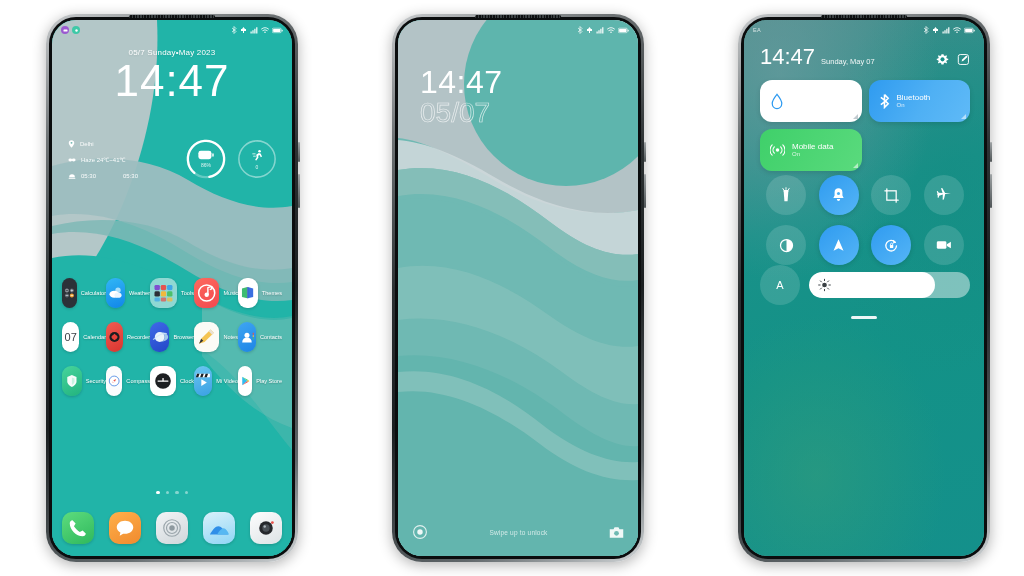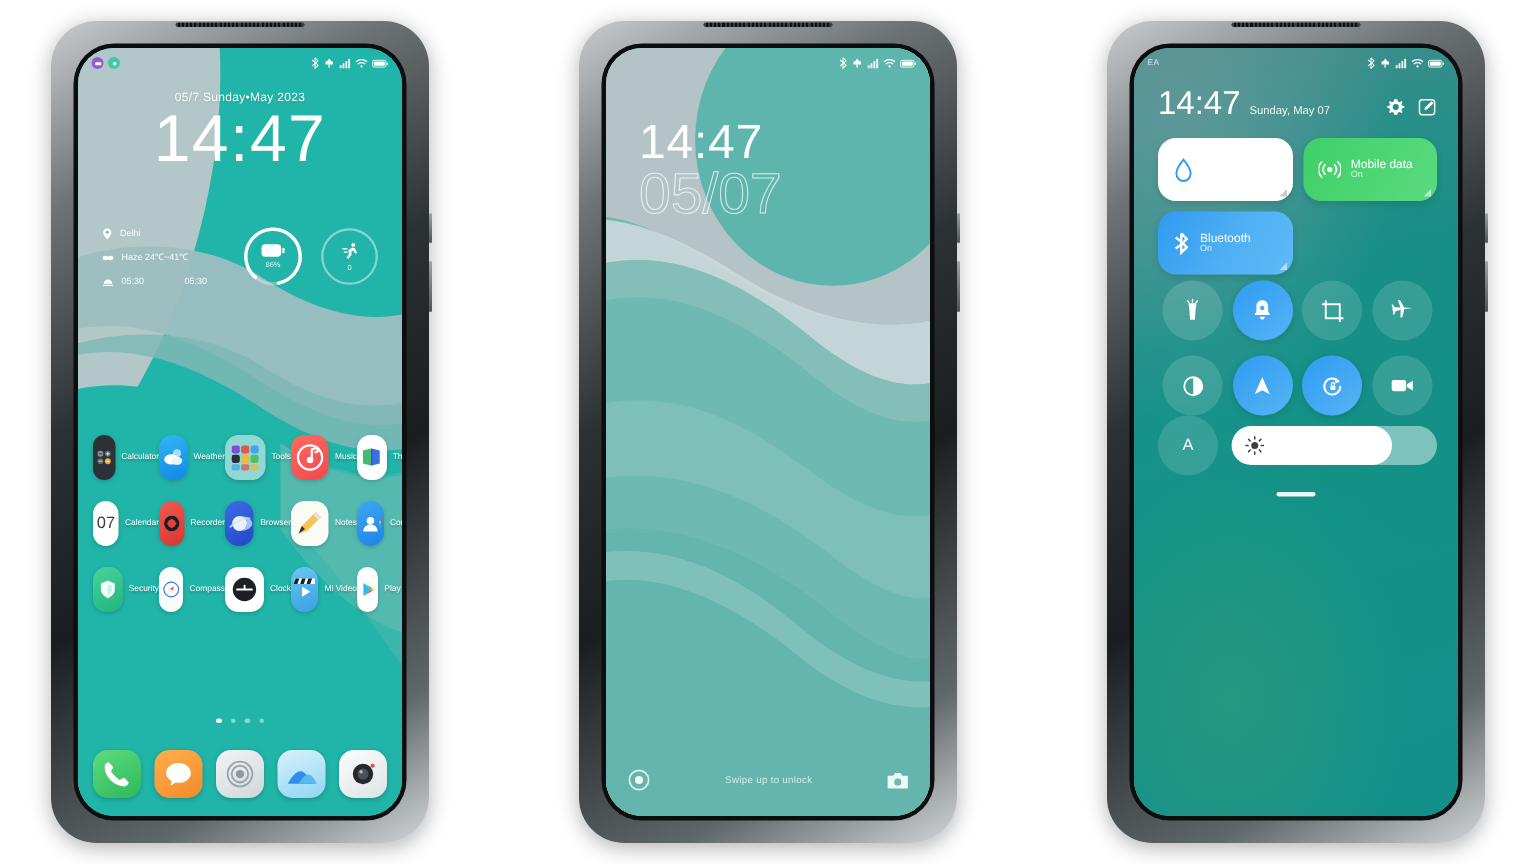--- a/index.html
+++ b/index.html
@@ -18,23 +18,24 @@
     justify-content: space-between;
     padding: 0 34px;
   }
 
   
   .phone {
     position: relative;
     width: 252px; height: 548px;
     border-radius: 30px;
     background: linear-gradient(150deg,#c9ccce 0%, #6f7476 18%, #2c3133 40%, #1a1e20 60%, #60676a 85%, #d2d6d8 100%);
-    padding: 15px;
+    padding: 3px;
     box-shadow: 0 3px 14px rgba(0,0,0,0.30);
     flex: 0 0 auto;
+    margin-left: 12px;
   }
   .phone-inner {
     position: relative;
     width: 100%; height: 100%;
     border-radius: 27px;
     background: #0b0d0e;
     padding: 3px;
     overflow: hidden;
   }
   .screen {
@@ -162,21 +163,21 @@
   .dock .app-icon { width:32px; height:32px; border-radius:10px; }
 
   
   .p2-clock {
     position:absolute; top:46px; left:22px; z-index:20;
     color:#ffffff; font-weight:300;
   }
   .p2-time { font-size:32px; line-height:1; letter-spacing:0.5px; }
   .p2-day  { font-size:30px; line-height:1.08; color:transparent;
              -webkit-text-stroke:0.7px rgba(255,255,255,0.72); }
-  .p2-date { font-size:38px; line-height:1.08; color:transparent;
+  .p2-date { font-size:28px; line-height:1.08; color:transparent;
              -webkit-text-stroke:0.7px rgba(255,255,255,0.72); }
   .p2-bottom {
     position:absolute; bottom:16px; left:14px; right:14px;
     display:flex; align-items:center; justify-content:space-between;
     z-index:20;
   }
   .p2-hint { font-size:6.5px; color:rgba(255,255,255,0.72); letter-spacing:0.2px; }
 
   
   .cc-bg {
@@ -738,41 +739,41 @@
             <svg width="14" height="17" viewBox="0 0 16 20">
               <path d="M8 1.6 C8 1.6 2.4 8.4 2.4 12.4 C2.4 15.8 4.9 18.4 8 18.4 C11.1 18.4 13.6 15.8 13.6 12.4 C13.6 8.4 8 1.6 8 1.6 Z" stroke="#2f9bf0" stroke-width="1.5" fill="none"></path>
             </svg>
             <div class="tl-txt">
               <span class="t-title" style="color:#2f3d45;"></span>
               <span class="t-sub" style="color:#8a979e;"></span>
             </div>
             <span class="corner"></span>
           </div>
 
+          <div class="tile tile-blue">
+            <svg width="11" height="16" viewBox="0 0 12 16">
+                <path d="M6 1 L10 5 L6 9 L6 1 M6 7 L10 11 L6 15 L6 7 M6 9 L2 12 M6 7 L2 4" stroke="#fff" stroke-width="1.7" fill="none"></path>
+              </svg>
+            <div class="tl-txt">
+              <span class="t-title">Bluetooth</span>
+              <span class="t-sub">On</span>
+            </div>
+            <span class="corner"></span>
+          </div>
+
           <div class="tile tile-green">
             <svg width="15" height="14" viewBox="0 0 18 16">
               <circle cx="9" cy="8" r="2.1" fill="#fff"></circle>
               <path d="M5.2 4.2 A5.4 5.4 0 0 0 5.2 11.8" stroke="#fff" stroke-width="1.4" fill="none" stroke-linecap="round"></path>
               <path d="M12.8 4.2 A5.4 5.4 0 0 1 12.8 11.8" stroke="#fff" stroke-width="1.4" fill="none" stroke-linecap="round"></path>
               <path d="M2.6 1.8 A8.6 8.6 0 0 0 2.6 14.2" stroke="#fff" stroke-width="1.3" fill="none" stroke-linecap="round"></path>
               <path d="M15.4 1.8 A8.6 8.6 0 0 1 15.4 14.2" stroke="#fff" stroke-width="1.3" fill="none" stroke-linecap="round"></path>
             </svg>
             <div class="tl-txt">
               <span class="t-title">Mobile data</span>
-              <span class="t-sub">On</span>
-            </div>
-            <span class="corner"></span>
-          </div>
-
-          <div class="tile tile-blue">
-            <svg width="11" height="16" viewBox="0 0 12 16">
-                <path d="M6 1 L10 5 L6 9 L6 1 M6 7 L10 11 L6 15 L6 7 M6 9 L2 12 M6 7 L2 4" stroke="#fff" stroke-width="1.7" fill="none"></path>
-              </svg>
-            <div class="tl-txt">
-              <span class="t-title">Bluetooth</span>
               <span class="t-sub">On</span>
             </div>
             <span class="corner"></span>
           </div>
 
         </div>
 
         <div class="cc-toggles">
           <div class="tgl tgl-off">
             <svg width="14" height="16" viewBox="0 0 16 18">

